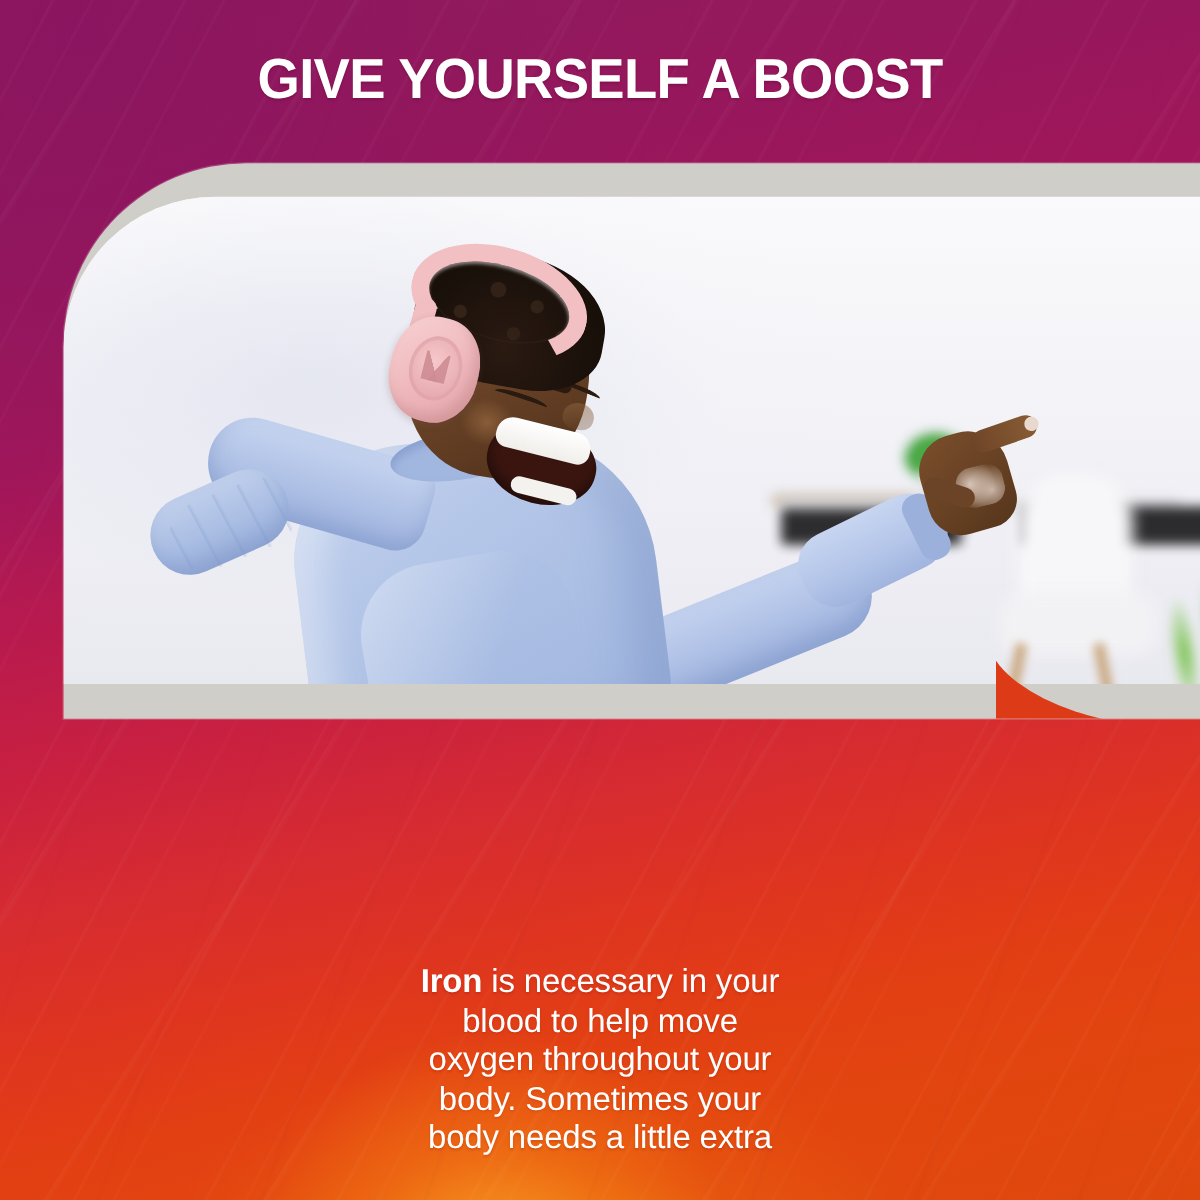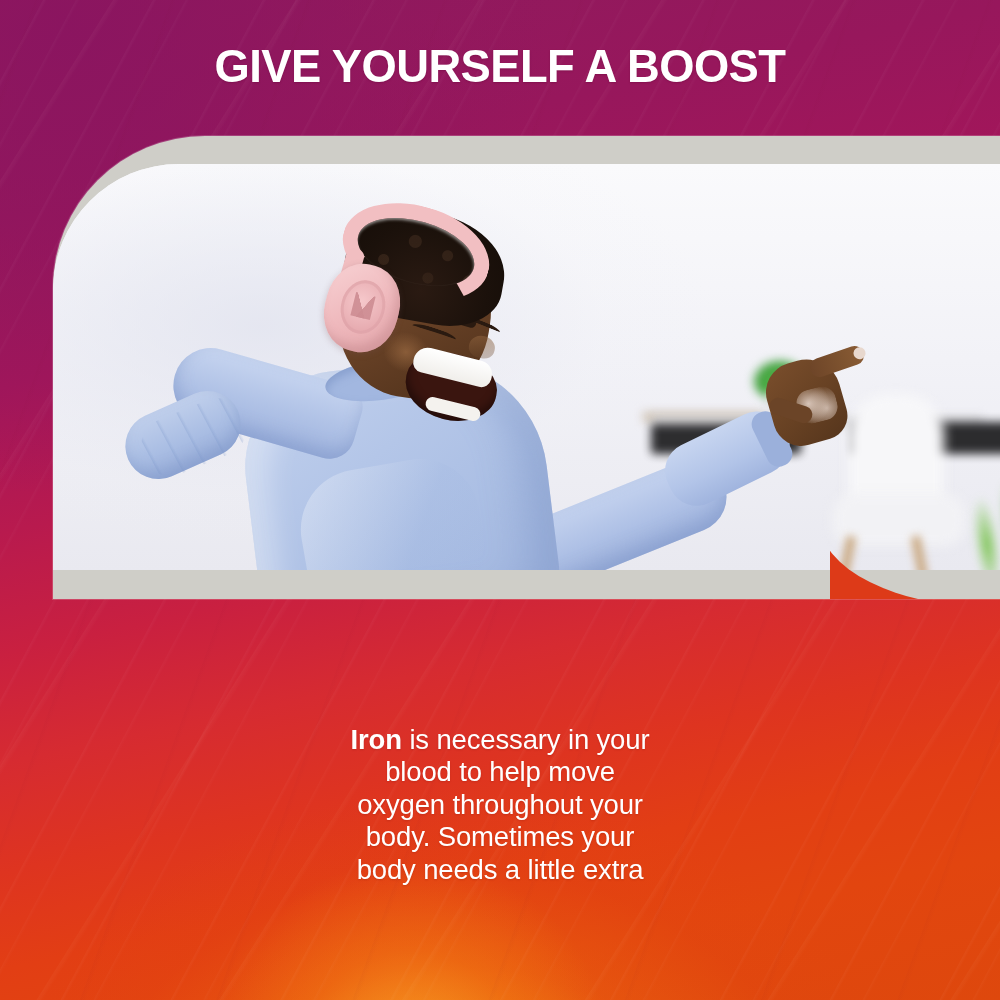--- a/index.html
+++ b/index.html
@@ -408,21 +408,21 @@
     position:absolute; left:290px; top:84px; width:18px; height:38px;
     background:#F1BEC1; border-radius:8px; transform:rotate(16deg);
   }
 
   
   .columns {
     position:absolute;
     left:0; top:645px; width:1000px; height:320px;
     display:flex;
     justify-content:center;
-    align-items:center;
+    align-items:flex-end;
     gap:0px;
     padding:0 28px;
   }
   .col {
     width:333px;
     text-align:center;
     color:#FFFFFF;
     font-size:27.5px;
     line-height:1.185;
     letter-spacing:-0.15px;

